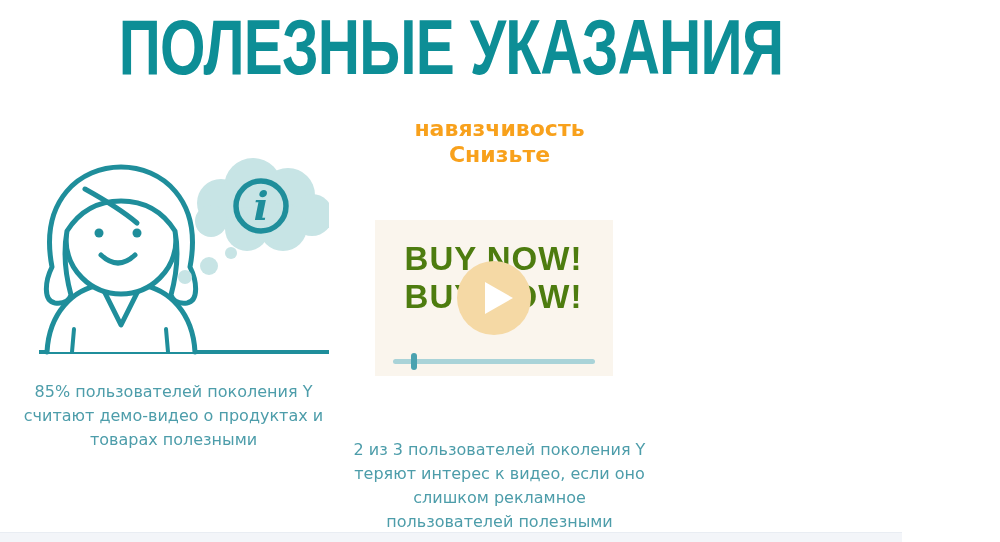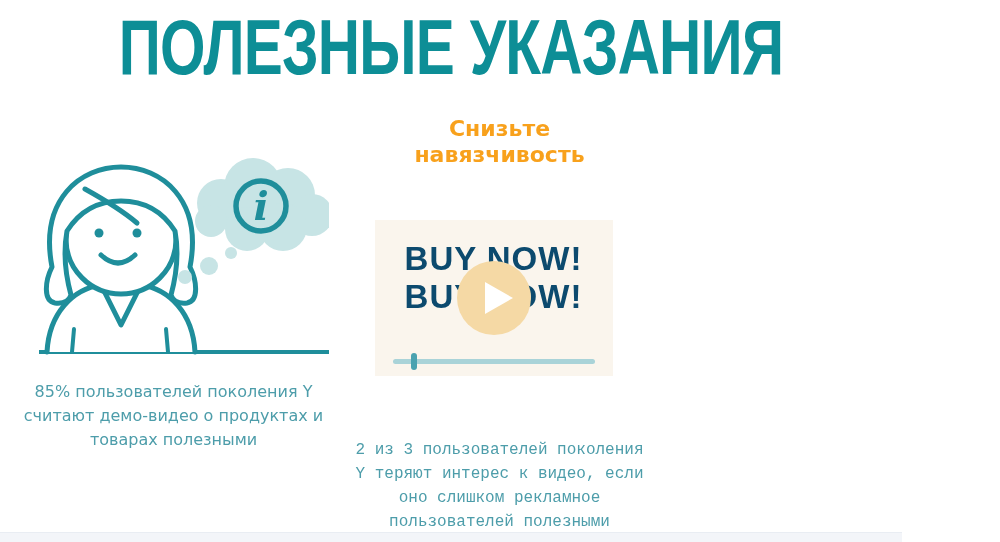--- a/index.html
+++ b/index.html
@@ -12,26 +12,26 @@
   .columns{display:grid;grid-template-columns:333px 333px 334px;margin-top:28px;}
   .col{display:flex;flex-direction:column;align-items:center;}
   .heading{height:58px;text-align:center;font-weight:bold;font-size:22px;line-height:26px;
            color:#f8a11c;}
   .illo-box{height:248px;width:100%;display:flex;justify-content:center;}
   .illo-woman{margin-top:39px;margin-left:34px;}
   .illo-bubbles{margin-top:39px;margin-left:30px;}
   .body-text{font-size:16px;line-height:24px;text-align:center;color:#4d9daa;margin-top:16px;}
   .bt1{max-width:330px;margin-left:14px;}
   .bt2{max-width:288px;}
-  .bt3{max-width:304px;font-family:Liberation Mono, monospace;}
+  .bt3{max-width:304px;}
   
   .video-card{position:relative;width:238px;height:156px;background:#faf5ed;margin-top:46px;
               margin-left:-12px;}
   .buy-now{padding-top:20px;text-align:center;font-family:"Liberation Sans",sans-serif;
-           font-weight:bold;font-size:33px;line-height:38px;color:#0c4a6e;letter-spacing:1px;}
+           font-weight:bold;font-size:33px;line-height:38px;color:#4d7c0f;letter-spacing:1px;}
   .play-btn{position:absolute;left:82px;top:41px;width:74px;height:74px;border-radius:50%;
             background:#f5d9a5;}
   .play-triangle{position:absolute;left:28px;top:21px;width:0;height:0;
                  border-left:28px solid #ffffff;border-top:16px solid transparent;
                  border-bottom:16px solid transparent;}
   .progress-track{position:absolute;left:18px;right:18px;top:139px;height:5px;
                   background:#a9d3d8;border-radius:3px;}
   .progress-handle{position:absolute;left:36px;top:133px;width:6px;height:17px;
                    background:#4aa2b0;border-radius:3px;}
   .footer-bar{position:absolute;left:0;bottom:0;width:100%;height:9px;background:#f3f5f9;
@@ -84,22 +84,22 @@
             <text x="222" y="65" font-size="40" font-style="italic" font-weight="bold" font-family="DejaVu Serif, serif" fill="#1f8e9b" text-anchor="middle">i</text>
           </g>
         </svg>
       </div>
       <div class="body-text bt1">85% пользователей поколения Y считают демо-видео о продуктах и товарах полезными</div>
     </div>
 
 
     <div class="col">
       <div class="heading">
+        <span style="display:block">навязчивость</span>
         <span style="display:block">Снизьте</span>
-        <span style="display:block">навязчивость</span>
       </div>
       <div class="illo-box">
         <div class="video-card">
           <div class="buy-now">
             <span style="display:block">BUY NOW!</span>
             <span style="display:block">BUY NOW!</span>
           </div>
           <div class="play-btn">
             <div class="play-triangle"></div>
           </div>

